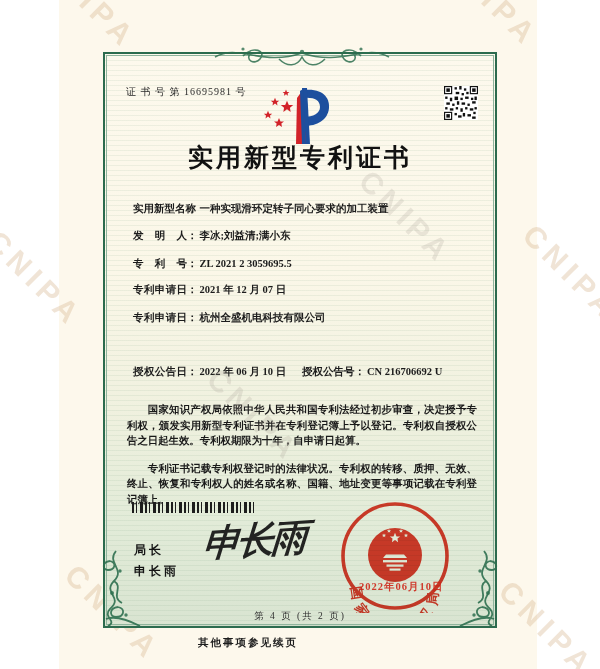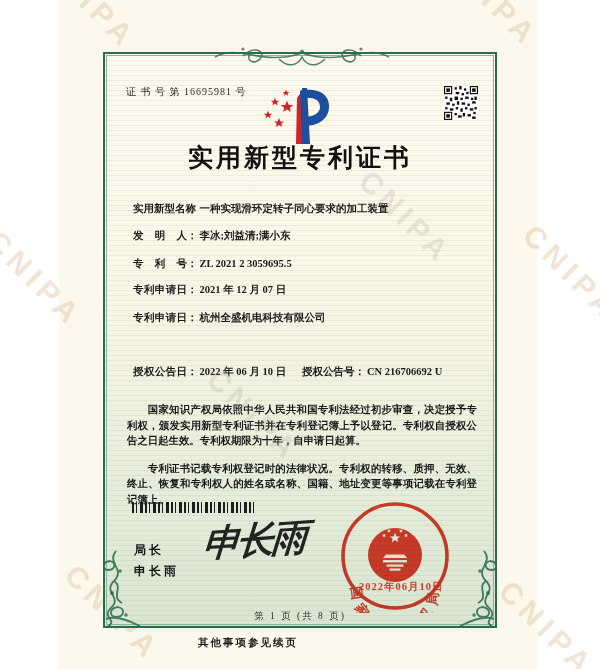--- a/index.html
+++ b/index.html
@@ -238,18 +238,18 @@
           <rect x="51.5" y="69.5" width="11" height="2.2"></rect>
         </g>
         <path id="sealArc" d="M 17.6 74.4 A 43 43 0 1 0 96.4 74.4" fill="none"></path>
         <text font-size="13.5" font-weight="700" fill="#df2a18" font-family="Liberation Serif, serif" style="letter-spacing:7px;">
           <textPath href="#sealArc" startOffset="14">国家知识产权局</textPath>
         </text>
       </g>
     </svg>
     <div class="seal-date">2022年06月10日</div>
 
-    <div class="pageinfo">第 1 页 (共 8 页)</div>
+    <div class="pageinfo">第 4 页 (共 2 页)</div>
   </div>
 
   <div class="contnote">其他事项参见续页</div>
 
 </div>
 
 </body></html>

